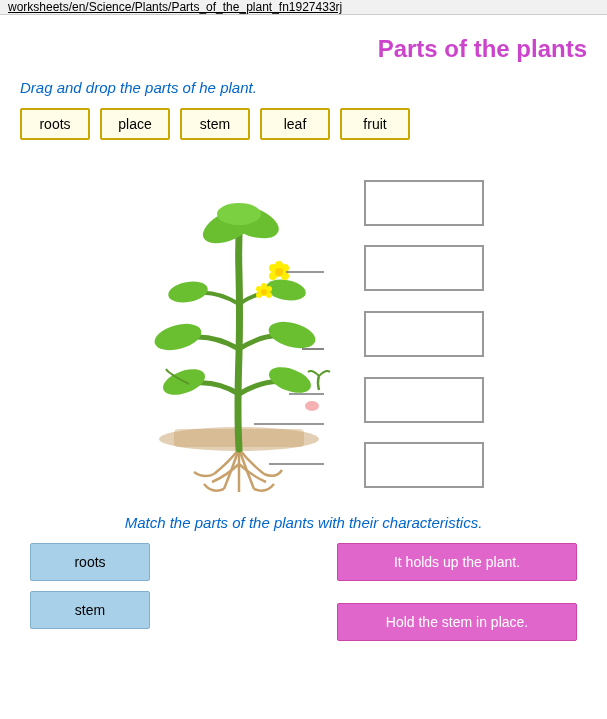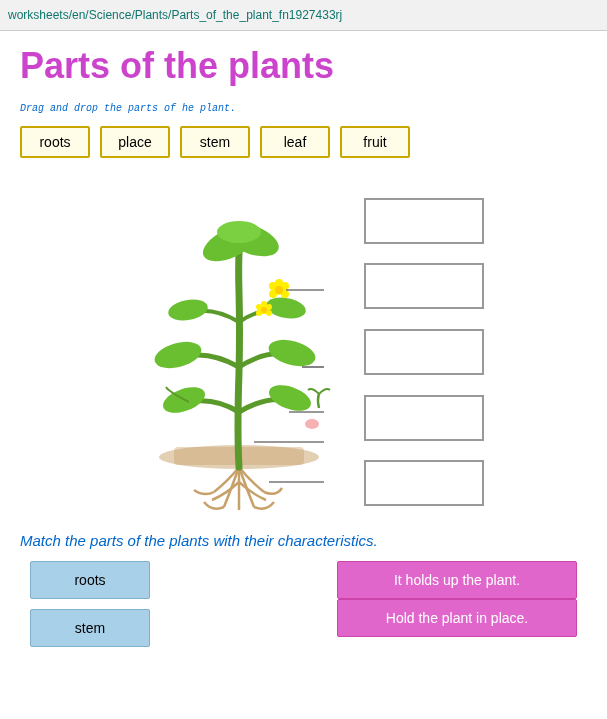--- a/index.html
+++ b/index.html
@@ -7,47 +7,48 @@
       font-family: Arial, sans-serif;
       background: #fff;
       width: 607px;
       min-height: 719px;
       overflow-x: hidden;
     }
 
     .url-bar {
       background: #f1f1f1;
       border-bottom: 1px solid #ccc;
-      padding: 8px 8px;
+      padding: 0 8px;
       font-size: 12px;
-      color: #0f766e;
+      color: #000000;
       white-space: nowrap;
       overflow: hidden;
       text-overflow: ellipsis;
+      text-decoration: underline;
     }
 
     .page-content {
       padding: 10px 20px;
     }
 
     .page-title {
-      text-align: left;
-      font-size: 36px;
+      text-align: right;
+      font-size: 24px;
       font-family: 'Comic Sans MS', cursive, sans-serif;
       color: #cc44cc;
-      margin: 4px 0 16px 0;
+      margin: 10px 0 16px 0;
       font-weight: bold;
     }
 
     .instruction {
       color: #0066cc;
-      font-size: 10px;
+      font-size: 15px;
       font-style: italic;
       margin-bottom: 12px;
-      font-family: Liberation Mono, monospace;
+      font-family: Liberation Sans, sans-serif;
     }
 
     .drag-items {
       display: flex;
       flex-direction: row;
       gap: 10px;
       margin-bottom: 14px;
       flex-wrap: wrap;
     }
 
@@ -101,40 +102,41 @@
       background: #fff;
       cursor: pointer;
     }
 
     .section2-title {
       color: #0066cc;
       font-size: 15px;
       font-style: italic;
       margin-bottom: 12px;
       font-family: 'Comic Sans MS', cursive, sans-serif;
+      text-align: center;
     }
 
     .match-section {
       display: flex;
       flex-direction: row;
       justify-content: space-between;
       gap: 10px;
       padding: 0 10px;
     }
 
     .match-left {
       display: flex;
       flex-direction: column;
       gap: 10px;
     }
 
     .match-right {
       display: flex;
       flex-direction: column;
-      gap: 0;
+      gap: 22px;
     }
 
     .match-btn-left {
       background: #a8d0e8;
       border: 1px solid #80b0cc;
       padding: 10px 18px;
       font-size: 14px;
       width: 120px;
       text-align: center;
       cursor: pointer;
@@ -276,17 +278,17 @@
 
   <p class="section2-title">Match the parts of the plants with their characteristics.</p>
 
   <div class="match-section">
     <div class="match-left">
       <div class="match-btn-left">roots</div>
       <div class="match-btn-left">stem</div>
     </div>
     <div class="match-right">
       <div class="match-btn-right">It holds up the plant.</div>
-      <div class="match-btn-right">Hold the plant in place.</div>
+      <div class="match-btn-right">Hold the stem in place.</div>
     </div>
   </div>
 
 </div>
 
 </body></html>

